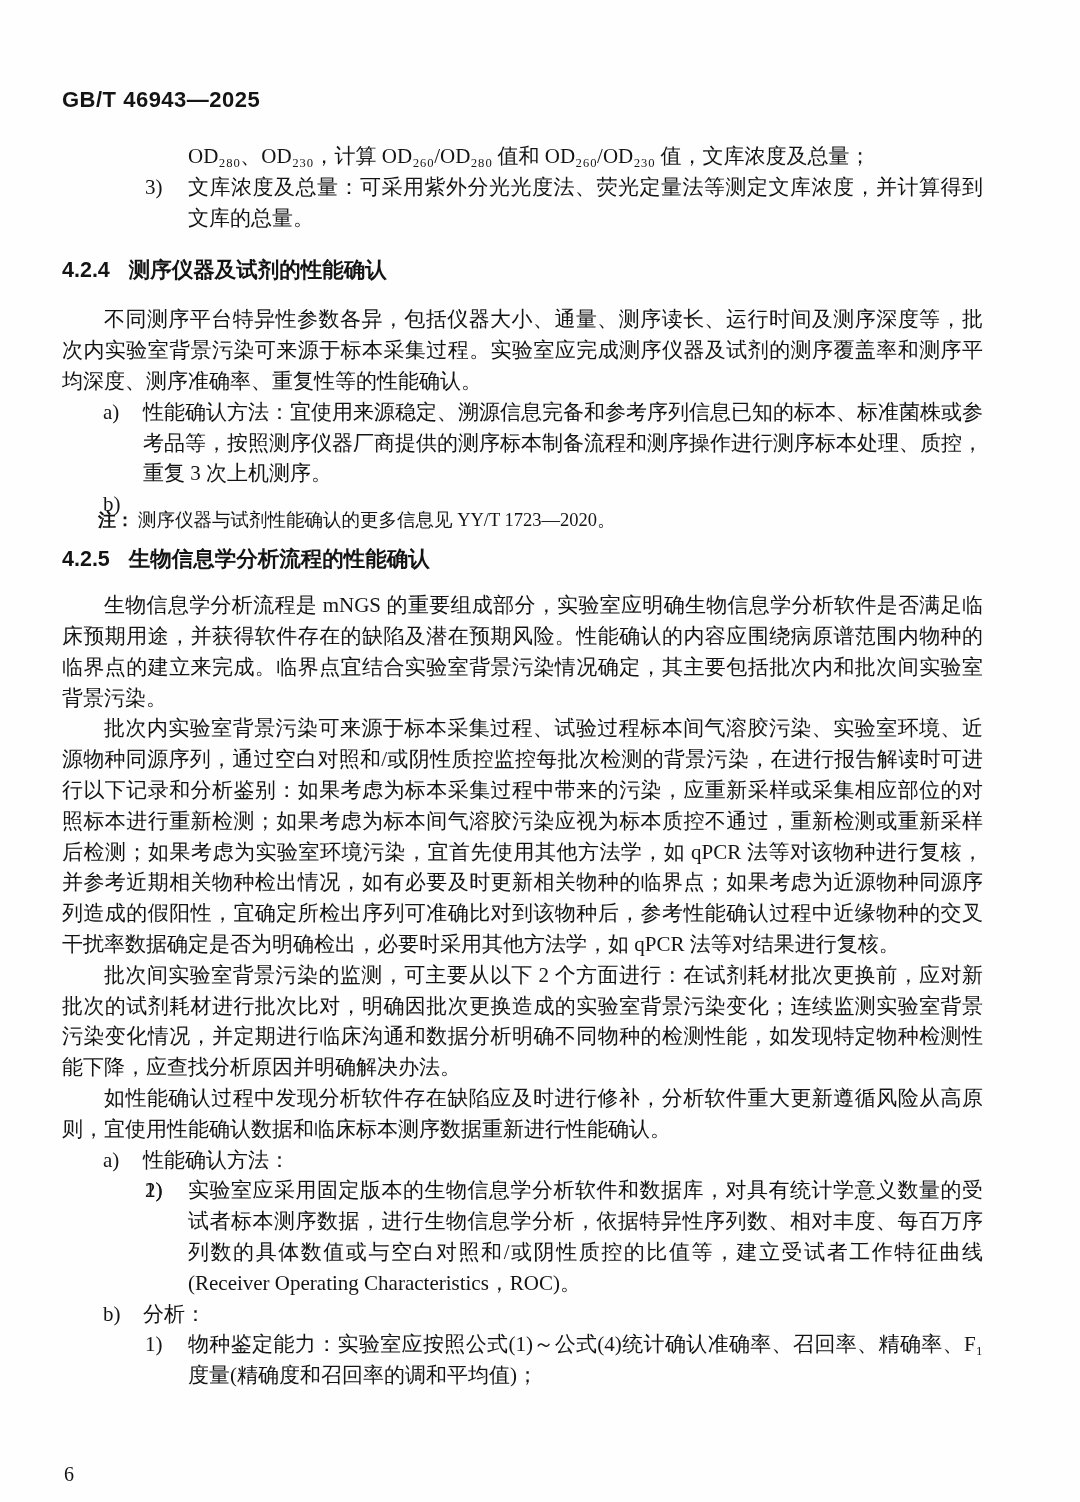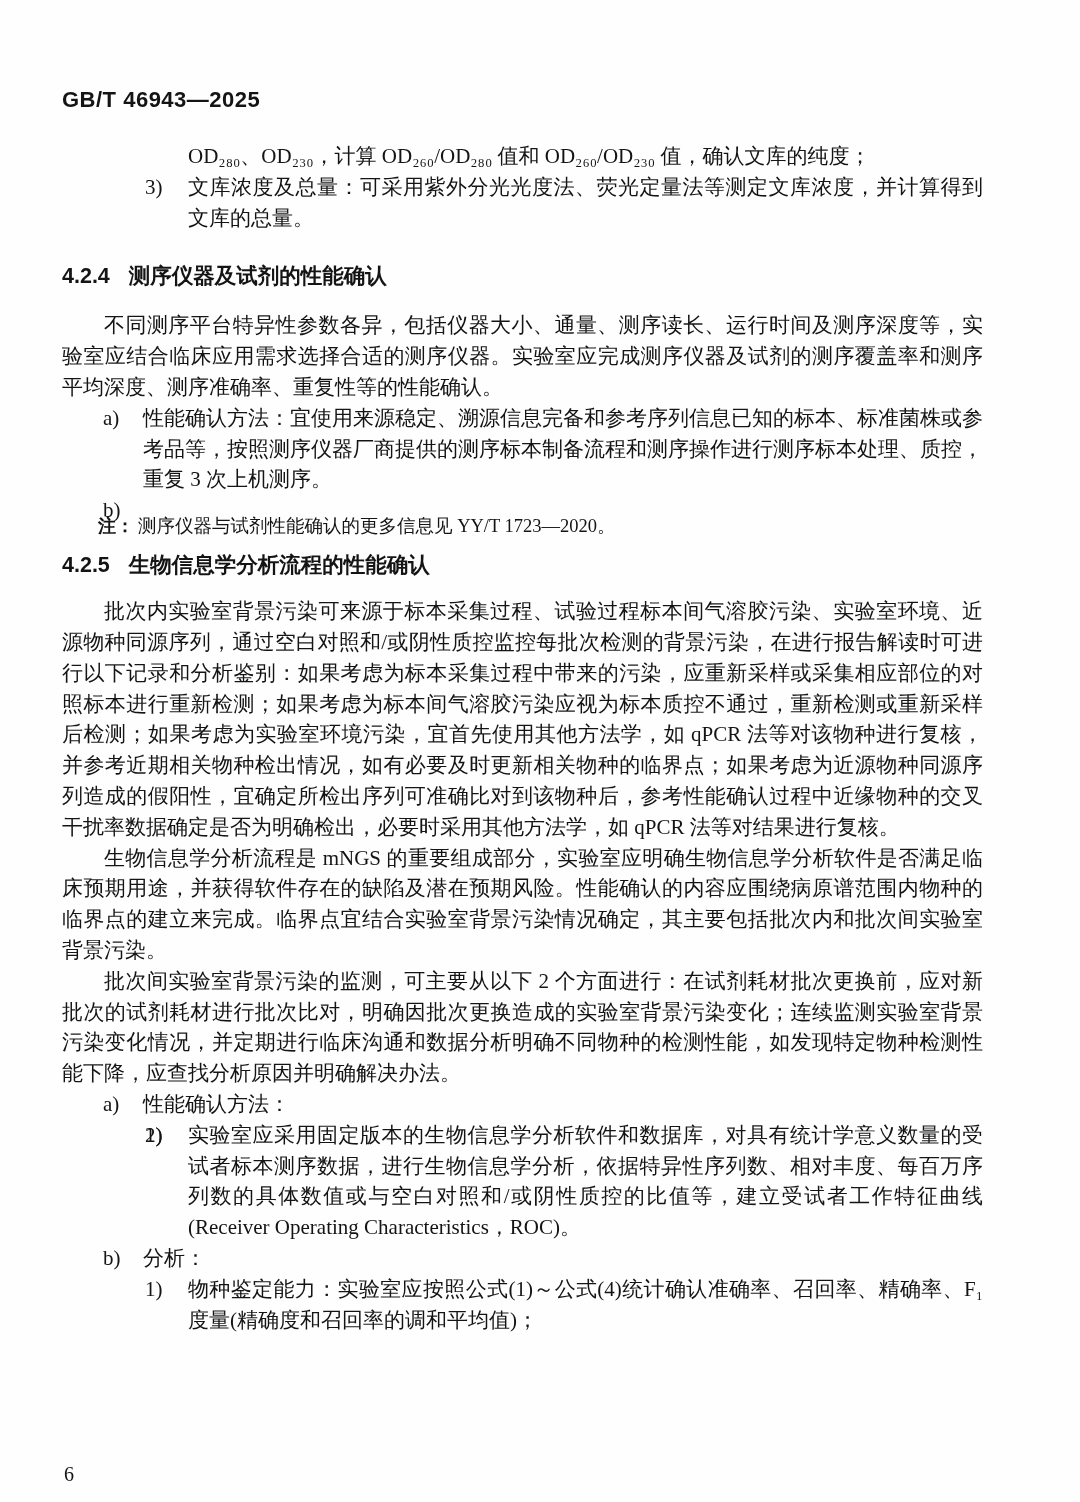--- a/index.html
+++ b/index.html
@@ -62,21 +62,21 @@
     top: 0;
   }
 
   .heading {
     font-family: "Liberation Sans", "DejaVu Sans", sans-serif;
     font-weight: 700;
     font-size: 21.5px;
     line-height: 30px;
     text-align: left;
   }
-  .h424 { margin: 28px 0 19px 0; }
+  .h424 { margin: 22px 0 19px 0; }
   .h425 { margin: 9px 0 16px 0; }
   .heading .h-num { margin-right: 19px; }
 
   .para { text-indent: 42px; }
 
   .note {
     font-size: 18.5px;
     line-height: 30px;
     padding-left: 36px;
     margin-top: 16px;
@@ -100,51 +100,52 @@
 </style>
 </head>
 <body>
 
 <div class="page">
   <div class="content">
 
     <div class="doc-header">GB/T 46943—2025</div>
 
     <div class="pre-block">
-      <div class="cont-line">OD₂₈₀、OD₂₃₀，计算 OD₂₆₀/OD₂₈₀ 值和 OD₂₆₀/OD₂₃₀ 值，确认文库的纯度；</div>
+      <div class="cont-line">OD₂₈₀、OD₂₃₀，计算 OD₂₆₀/OD₂₈₀ 值和 OD₂₆₀/OD₂₃₀ 值，文库浓度及总量；</div>
       <div class="num-item">
         <span class="marker">3)</span><span>文库浓度及总量：可采用紫外分光光度法、荧光定量法等测定文库浓度，并计算得到文库的总量。</span>
       </div>
     </div>
 
     <div class="heading h424">
       <span class="h-num">4.2.4</span><span>测序仪器及试剂的性能确认</span>
     </div>
 
-    <div class="para">不同测序平台特异性参数各异，包括仪器大小、通量、测序读长、运行时间及测序深度等，实验室应结合临床应用需求选择合适的测序仪器。实验室应完成测序仪器及试剂的测序覆盖率和测序平均深度、测序准确率、重复性等的性能确认。</div>
+    <div class="para">不同测序平台特异性参数各异，包括仪器大小、通量、测序读长、运行时间及测序深度等，批次内实验室背景污染可来源于标本采集过程。实验室应完成测序仪器及试剂的测序覆盖率和测序平均深度、测序准确率、重复性等的性能确认。</div>
 
     <div class="ab-item">
       <span class="marker">a)</span><span>性能确认方法：宜使用来源稳定、溯源信息完备和参考序列信息已知的标本、标准菌株或参考品等，按照测序仪器厂商提供的测序标本制备流程和测序操作进行测序标本处理、质控，重复 3 次上机测序。</span>
     </div>
 
     <div class="ab-item">
       <span class="marker">b)</span>
     </div>
 
     <div class="note">
       <span class="note-label">注：</span><span>测序仪器与试剂性能确认的更多信息见 YY/T 1723—2020。</span>
     </div>
 
     <div class="heading h425">
       <span class="h-num">4.2.5</span><span>生物信息学分析流程的性能确认</span>
     </div>
 
+    <div class="para">生物信息学分析流程是 mNGS 的重要组成部分，实验室应明确生物信息学分析软件是否满足临床预期用途，并获得软件存在的缺陷及潜在预期风险。性能确认的内容应围绕病原谱范围内物种的临界点的建立来完成。临界点宜结合实验室背景污染情况确定，其主要包括批次内和批次间实验室背景污染。</div>
     <div class="para">批次内实验室背景污染可来源于标本采集过程、试验过程标本间气溶胶污染、实验室环境、近源物种同源序列，通过空白对照和/或阴性质控监控每批次检测的背景污染，在进行报告解读时可进行以下记录和分析鉴别：如果考虑为标本采集过程中带来的污染，应重新采样或采集相应部位的对照标本进行重新检测；如果考虑为标本间气溶胶污染应视为标本质控不通过，重新检测或重新采样后检测；如果考虑为实验室环境污染，宜首先使用其他方法学，如 qPCR 法等对该物种进行复核，并参考近期相关物种检出情况，如有必要及时更新相关物种的临界点；如果考虑为近源物种同源序列造成的假阳性，宜确定所检出序列可准确比对到该物种后，参考性能确认过程中近缘物种的交叉干扰率数据确定是否为明确检出，必要时采用其他方法学，如 qPCR 法等对结果进行复核。</div>
-    <div class="para">生物信息学分析流程是 mNGS 的重要组成部分，实验室应明确生物信息学分析软件是否满足临床预期用途，并获得软件存在的缺陷及潜在预期风险。性能确认的内容应围绕病原谱范围内物种的临界点的建立来完成。临界点宜结合实验室背景污染情况确定，其主要包括批次内和批次间实验室背景污染。</div>
     <div class="para">批次间实验室背景污染的监测，可主要从以下 2 个方面进行：在试剂耗材批次更换前，应对新批次的试剂耗材进行批次比对，明确因批次更换造成的实验室背景污染变化；连续监测实验室背景污染变化情况，并定期进行临床沟通和数据分析明确不同物种的检测性能，如发现特定物种检测性能下降，应查找分析原因并明确解决办法。</div>
+    <div class="para">如性能确认过程中发现分析软件存在缺陷应及时进行修补，分析软件重大更新遵循风险从高原则，宜使用性能确认数据和临床标本测序数据重新进行性能确认。</div>
 
     <div class="ab-item">
       <span class="marker">a)</span><span>性能确认方法：</span>
     </div>
 
     <div class="num-item">
       <span class="marker">1)</span>
     </div>
 
     <div class="num-item">

